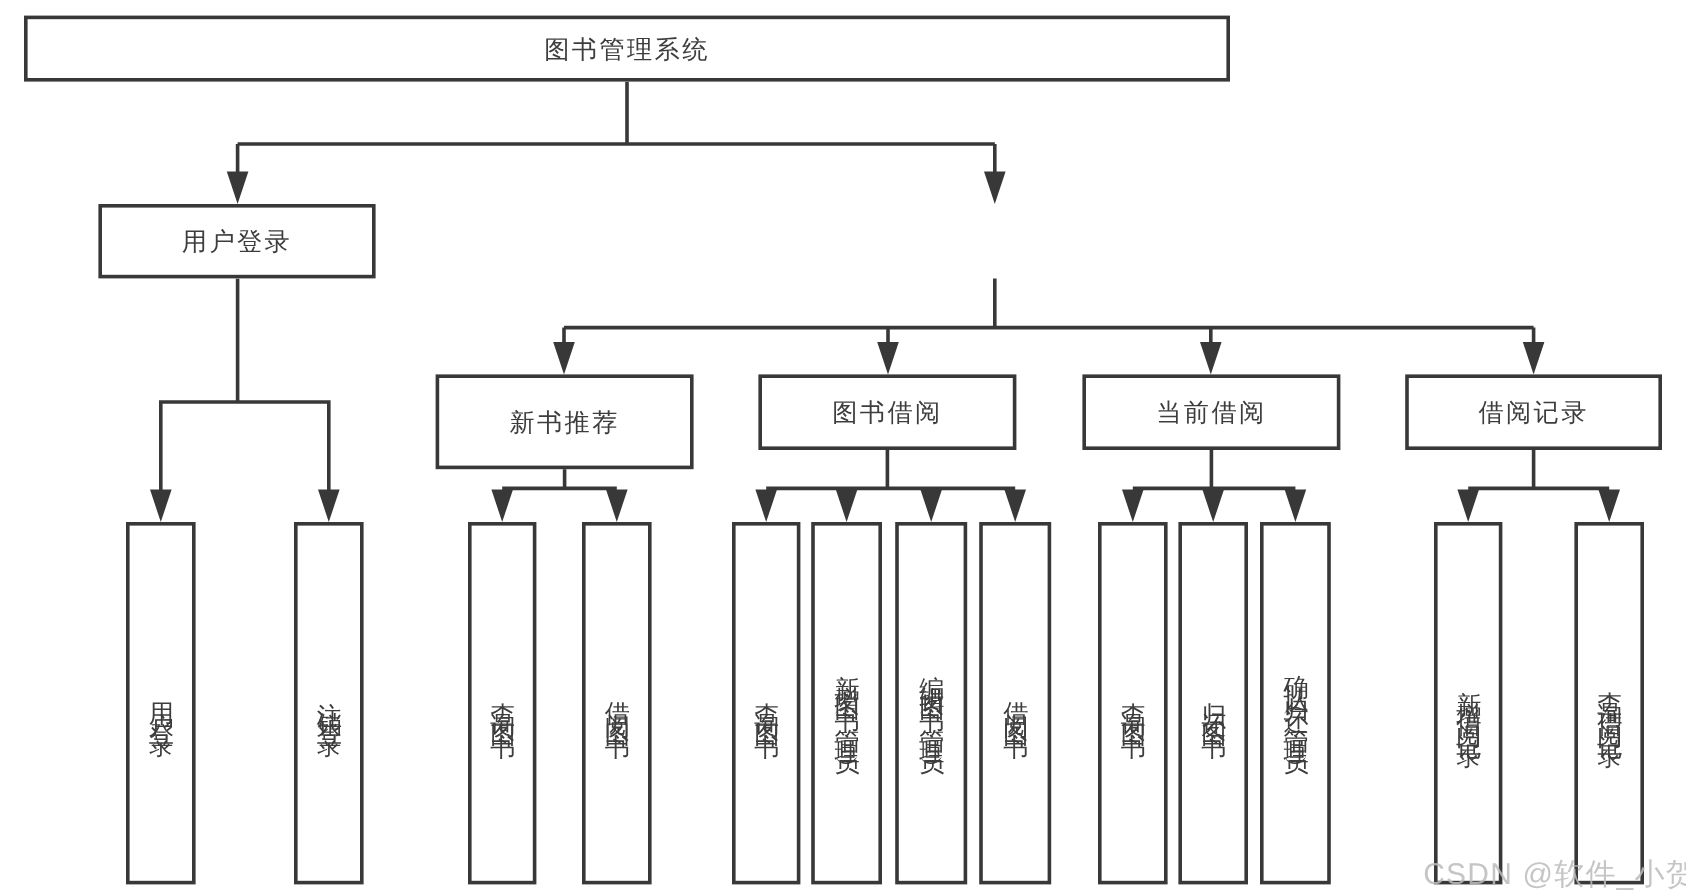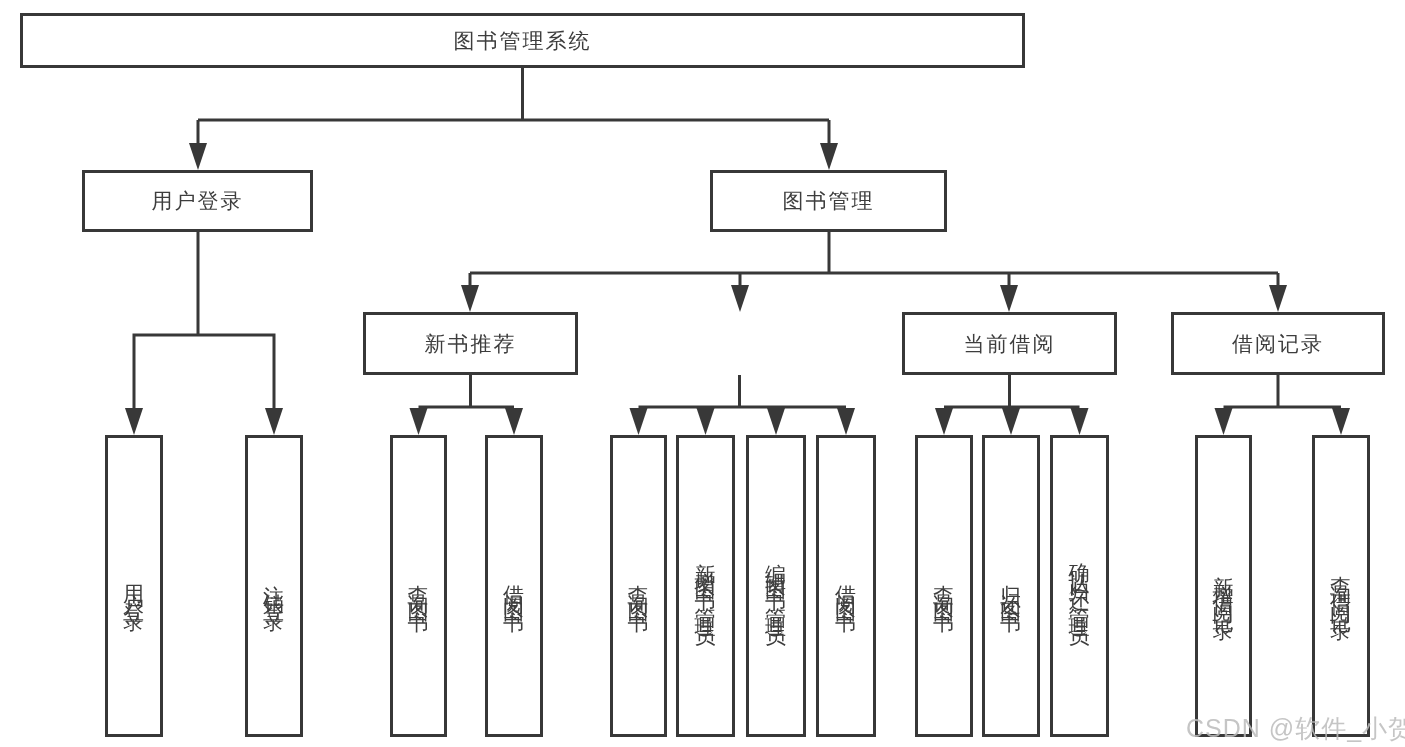--- a/index.html
+++ b/index.html
@@ -68,26 +68,26 @@
     </g>
   </svg>
 
   <div class="box h" style="left:20px;top:13px;width:1005px;height:55px">
     <span>图书管理系统</span>
   </div>
 
   <div class="box h" style="left:82px;top:170px;width:231px;height:62px">
     <span>用户登录</span>
   </div>
-  <div class="box h" style="left:710px;top:170px;width:237px;height:62px">
-    <span>图书管理</span>
+
+  <div class="box h" style="left:363px;top:312px;width:215px;height:79px">
+    <span>新书推荐</span>
   </div>
-
-  <div class="box h" style="left:363px;top:312px;width:215px;height:63px">
-    <span>新书推荐</span>
+  <div class="box h" style="left:632px;top:312px;width:215px;height:63px">
+    <span>图书借阅</span>
   </div>
   <div class="box h" style="left:1171px;top:312px;width:214px;height:63px">
     <span>借阅记录</span>
   </div>
   <div class="box h" style="left:902px;top:312px;width:215px;height:63px">
     <span>当前借阅</span>
   </div>
 
   <div class="box v" style="left:105px;top:435px;width:58px;height:302px">
     <span>用户登录</span>

